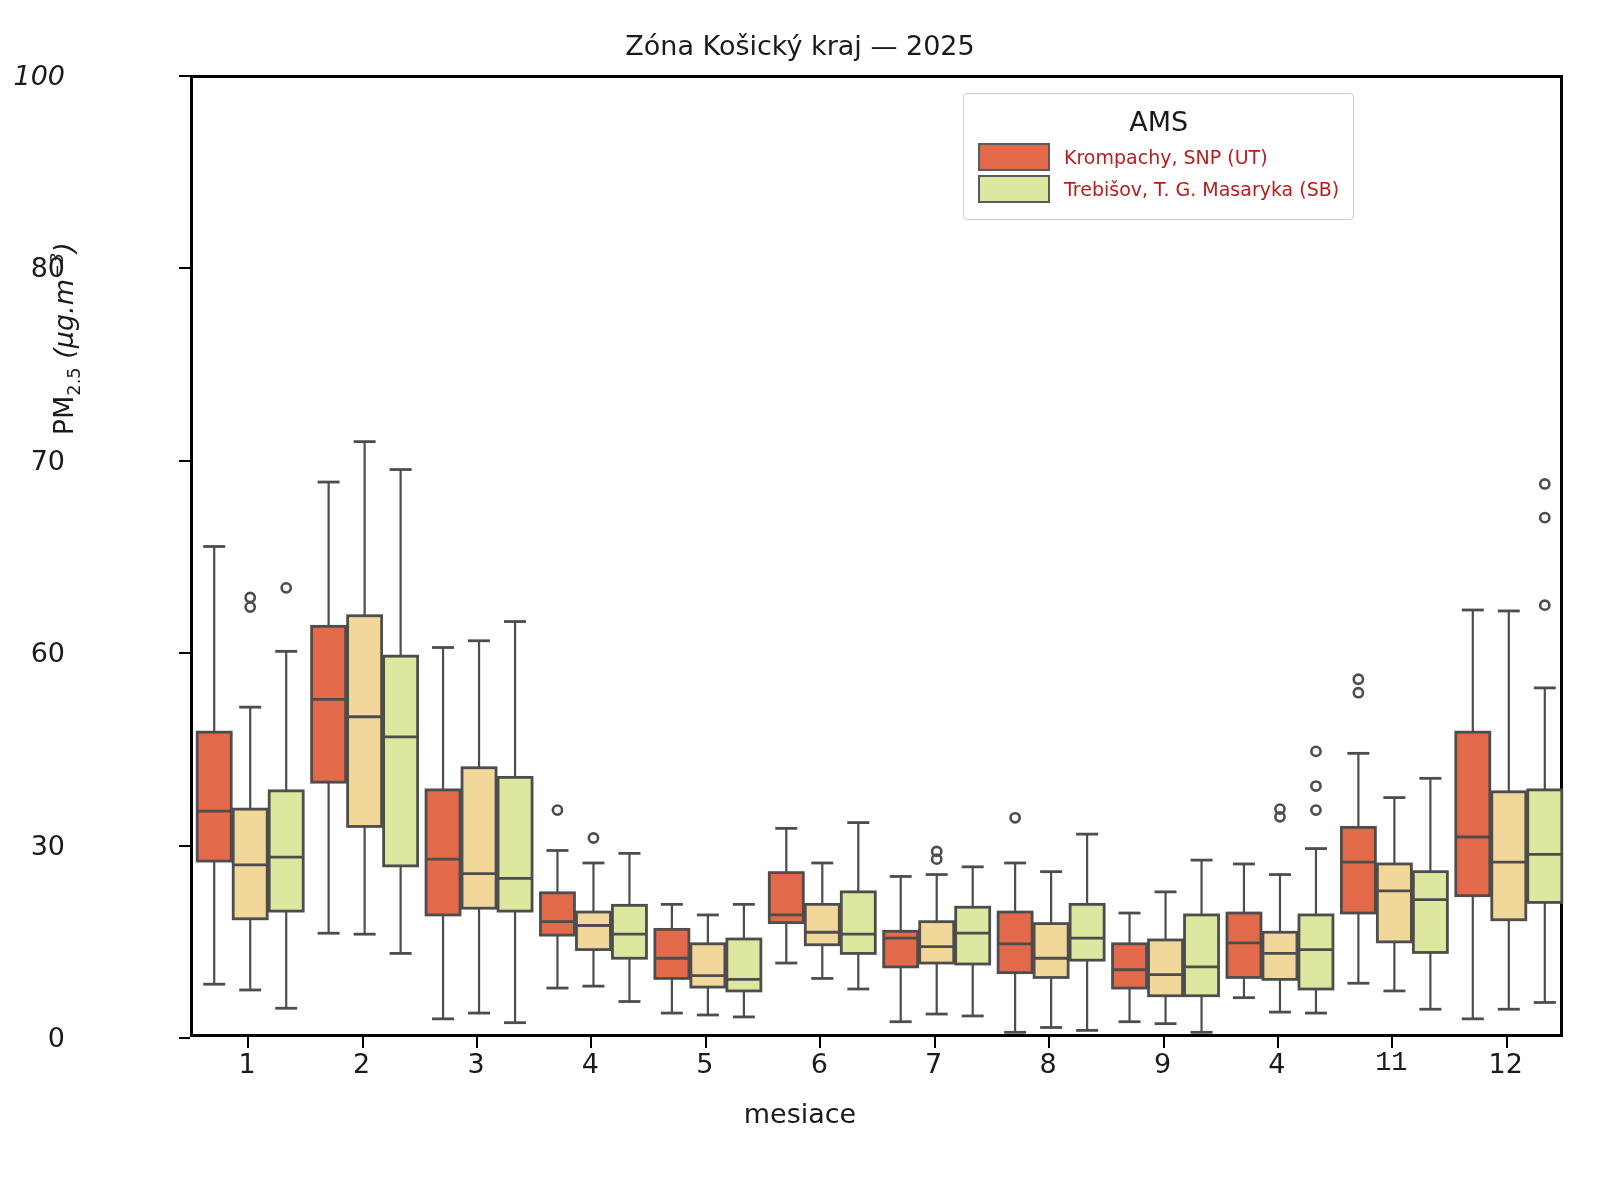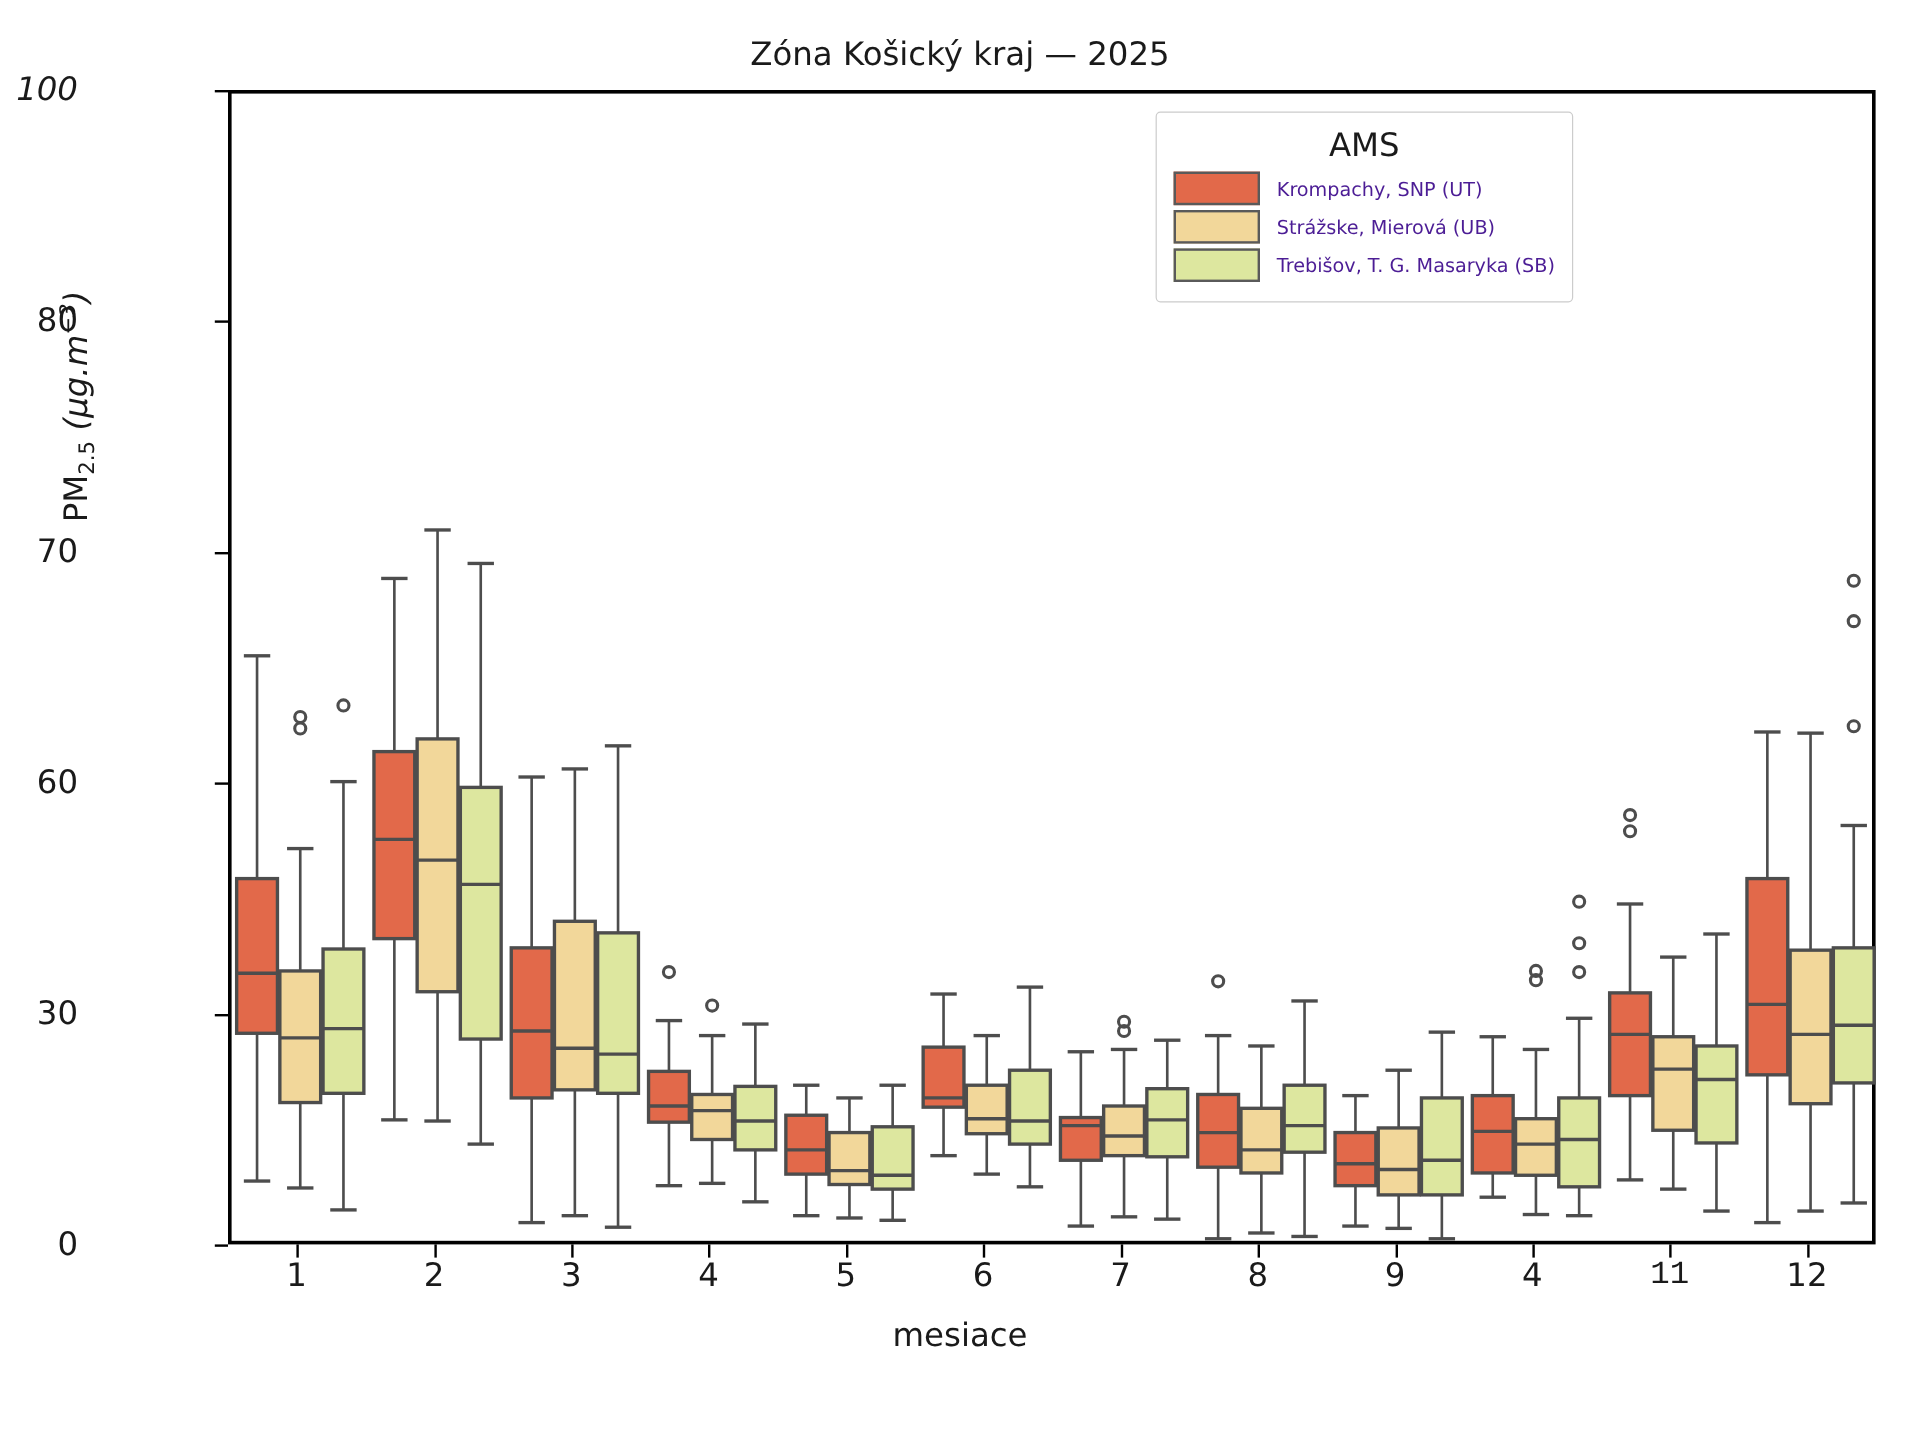--- a/index.html
+++ b/index.html
@@ -13,21 +13,21 @@
   .ytick{position:absolute;right:1411px;width:140px;text-align:right;font-size:27px;color:#1a1a1a;transform:translateY(-50%);}
   .ytickmark{position:absolute;left:-11px;width:11px;height:0;border-top:2.6px solid #000;}
   .xtick{position:absolute;top:1048px;font-size:27px;color:#1a1a1a;transform:translateX(-50%);}
   .xtickmark{position:absolute;top:1037px;width:0;height:11px;border-left:2.6px solid #000;}
   svg{position:absolute;left:0;top:0;overflow:visible;}
   #legend{position:absolute;left:963px;top:93px;background:#fff;border:1.3px solid #cccccc;border-radius:4px;
           padding:8px 14px 12px 14px;box-shadow:0 0 0 0 rgba(0,0,0,0);}
   #legend-title{text-align:center;font-size:27px;color:#1a1a1a;margin:4px 0 6px 0;}
   .legend-row{display:flex;align-items:center;gap:14px;margin:4px 0;}
   .legend-swatch{width:72px;height:28px;border:2.4px solid #5a5a5a;box-sizing:border-box;flex:0 0 auto;}
-  .legend-label{font-size:16px;color:#4c1d95;white-space:nowrap;}
+  .legend-label{font-size:19px;color:#b91c1c;white-space:nowrap;}
   sub{font-size:0.66em;}
   sup{font-size:0.66em;}
   .it{font-style:italic;}
 </style>
 </head>
 <body>
 
 <div id="root">
 
   <div id="title">Zóna Košický kraj —  2025</div>
@@ -397,23 +397,19 @@
     </div>
 
   <div id="legend">
     <div id="legend-title">AMS</div>
     <div id="legend-rows">
         <div class="legend-row">
           <div class="legend-swatch" style="background: rgb(226, 105, 74);"></div>
           <div class="legend-label">Krompachy, SNP (UT)</div>
         </div>
         <div class="legend-row">
-          <div class="legend-swatch" style="background: rgb(242, 215, 154);"></div>
-          <div class="legend-label">Strážske, Mierová (UB)</div>
-        </div>
-        <div class="legend-row">
           <div class="legend-swatch" style="background: rgb(221, 231, 159);"></div>
           <div class="legend-label">Trebišov, T. G. Masaryka (SB)</div>
         </div>
       </div>
   </div>
 
 </div>
 
 </body></html>

